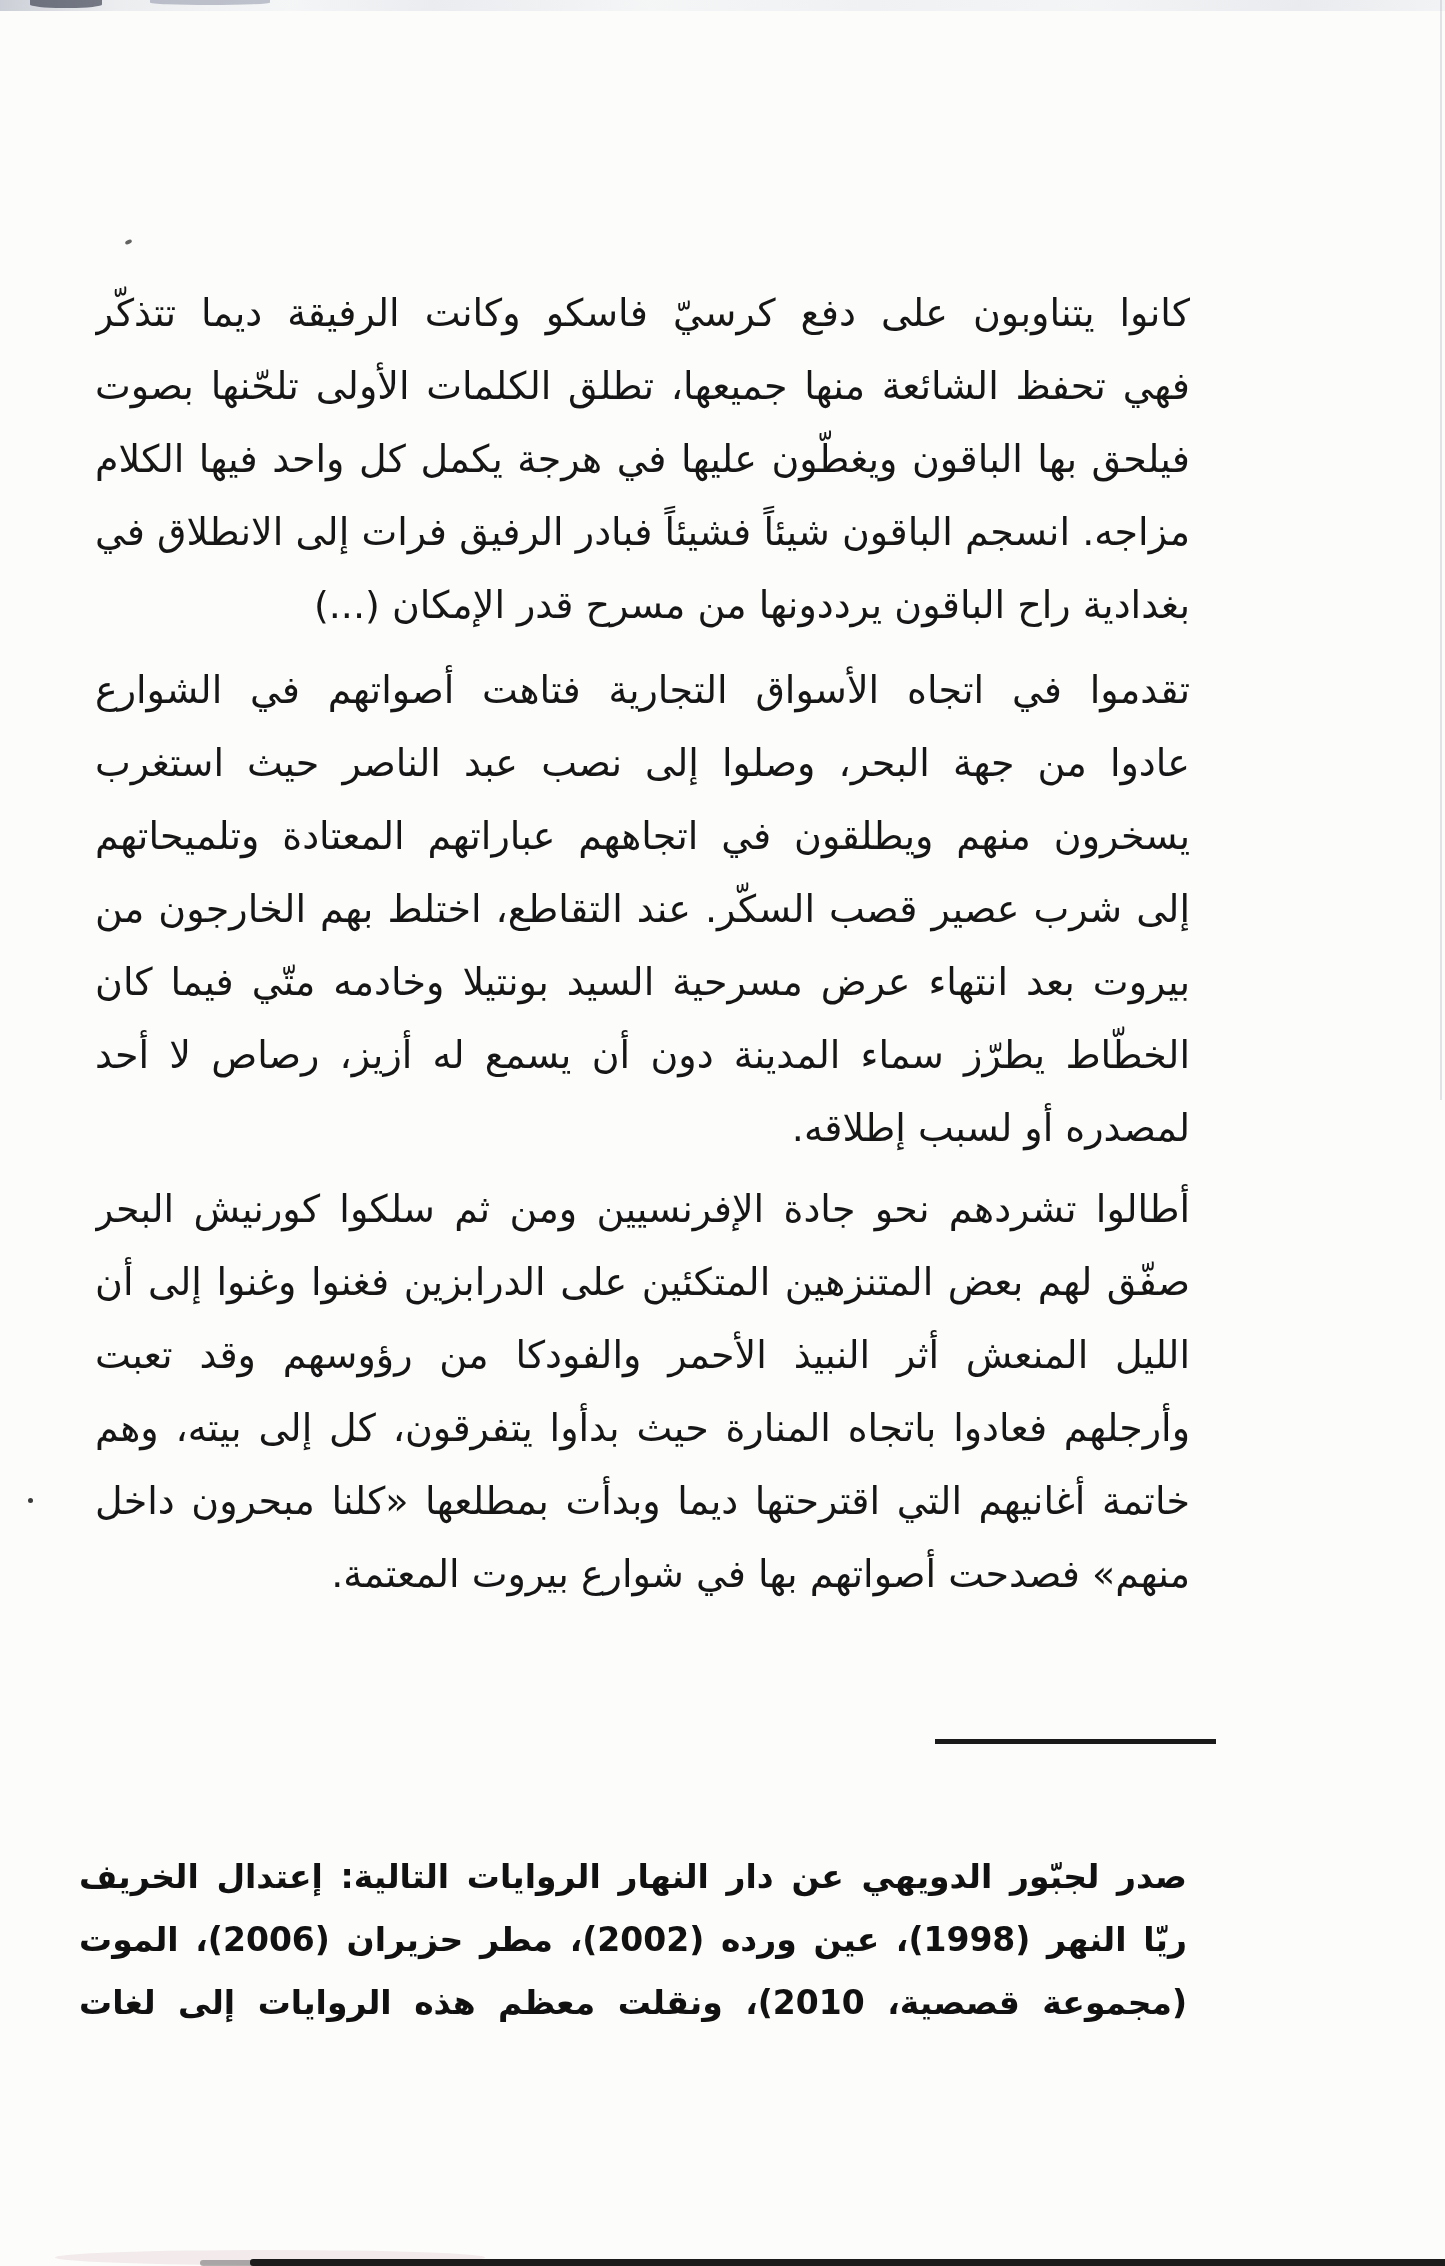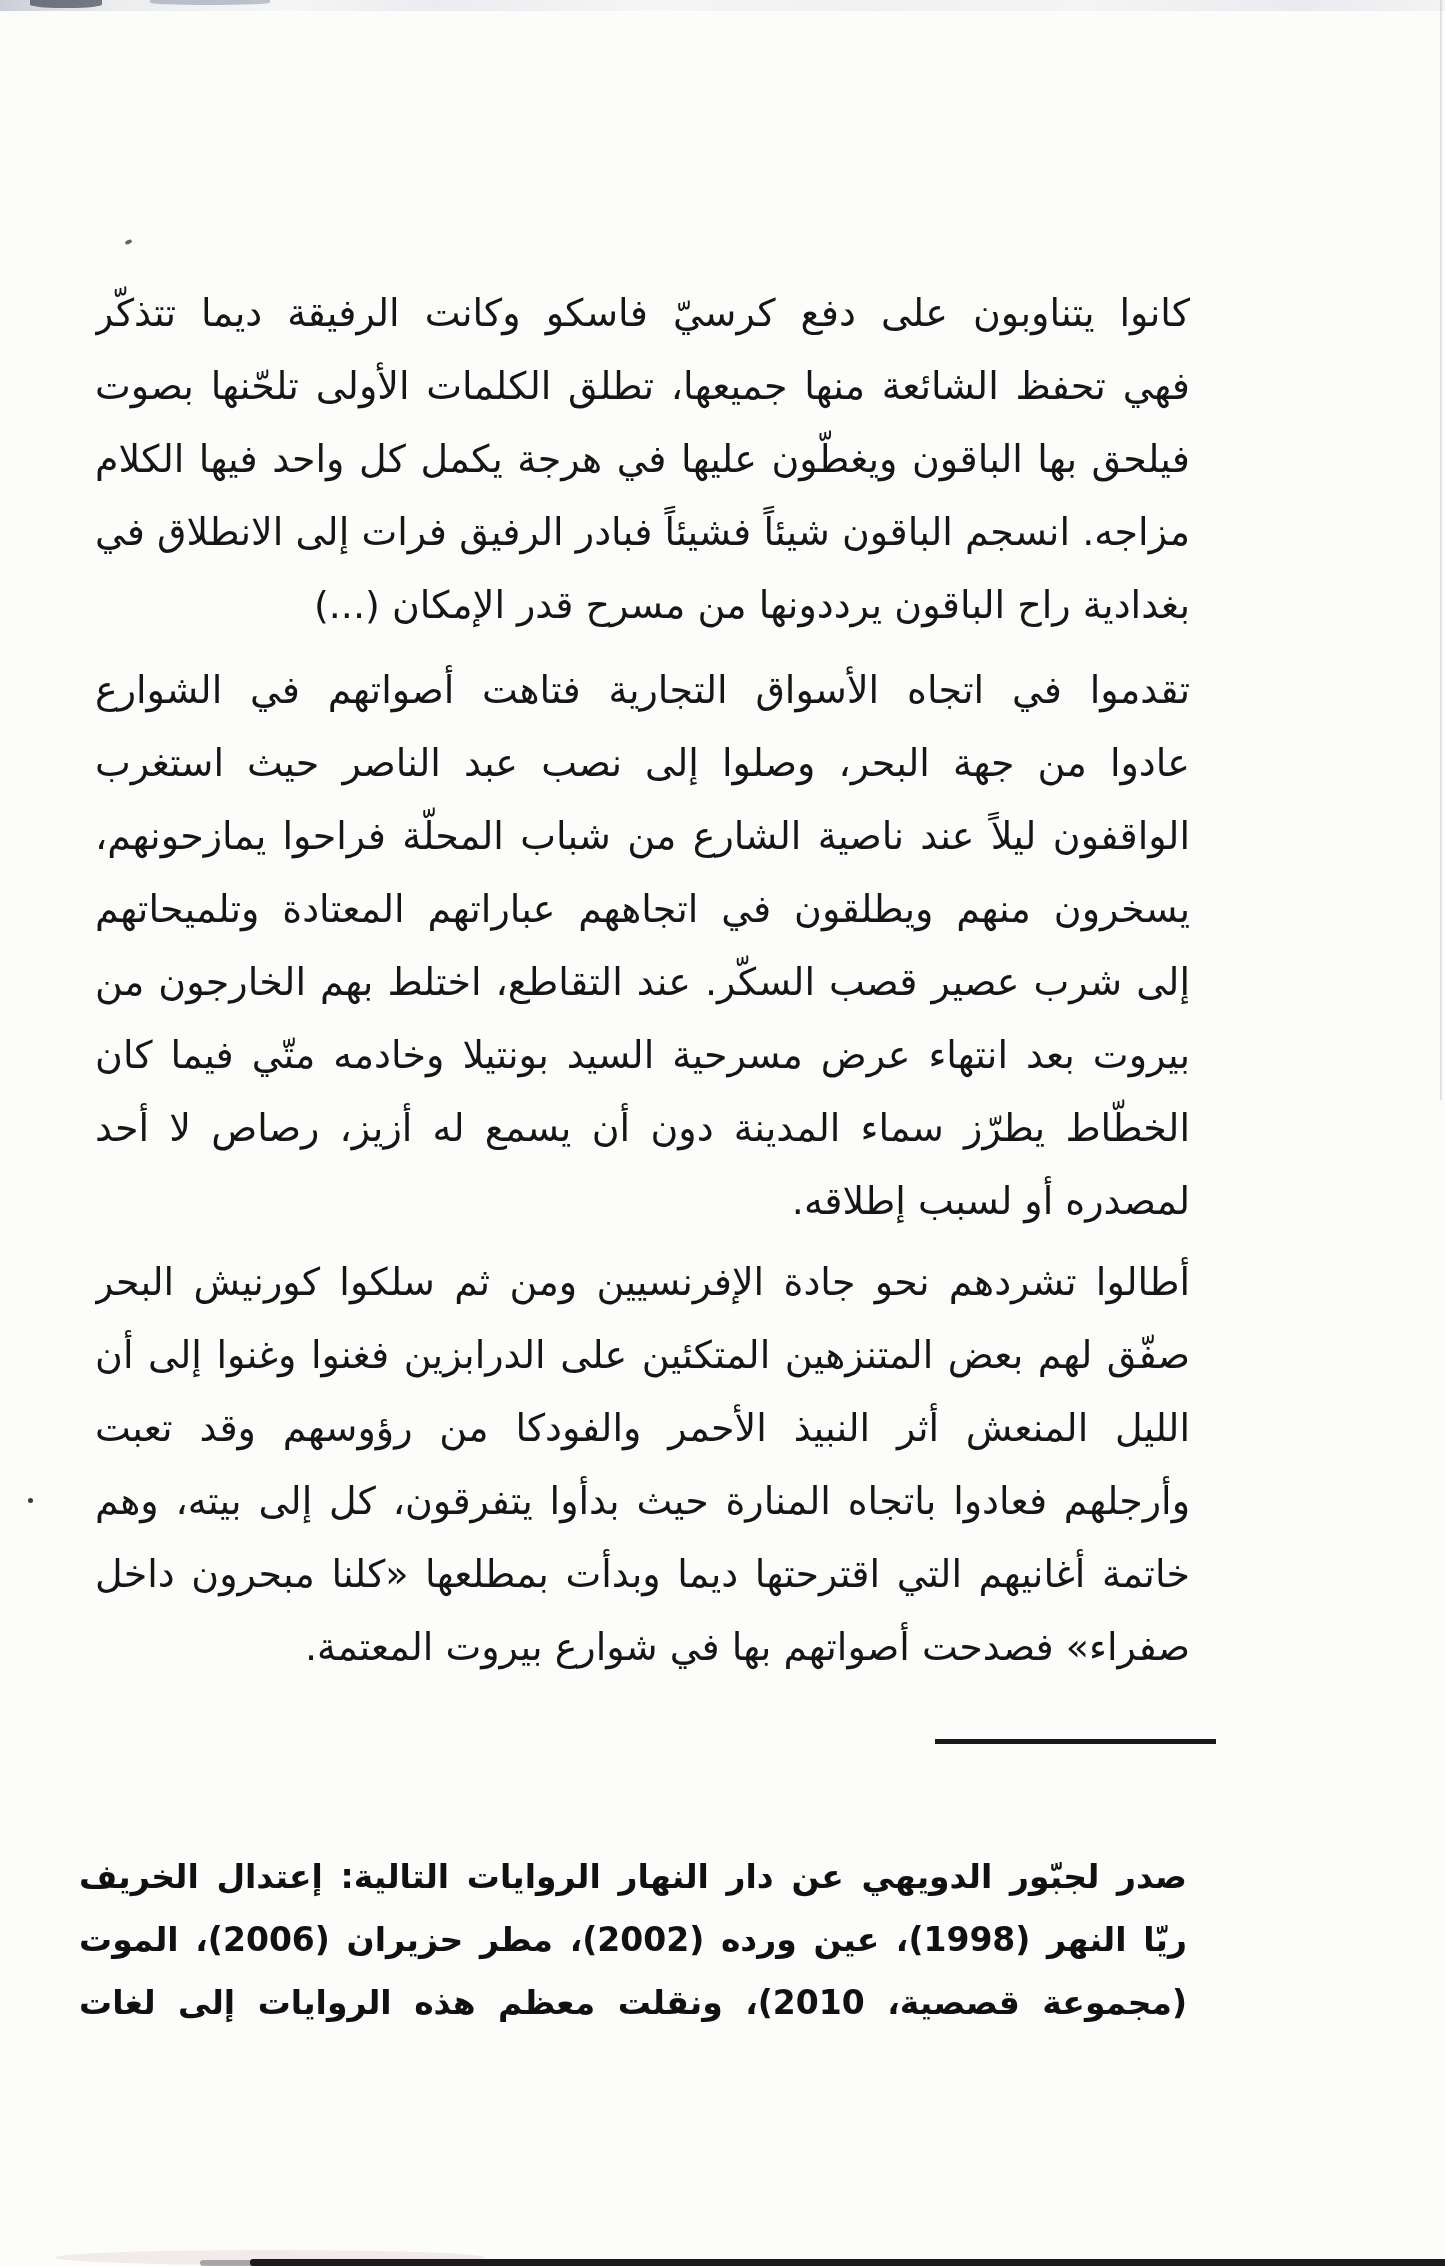--- a/index.html
+++ b/index.html
@@ -126,34 +126,33 @@
         <div class="line">فهي تحفظ الشائعة منها جميعها، تطلق الكلمات الأولى تلحّنها بصوت تقريبي</div>
         <div class="line">فيلحق بها الباقون ويغطّون عليها في هرجة يكمل كل واحد فيها الكلام على</div>
         <div class="line">مزاجه. انسجم الباقون شيئاً فشيئاً فبادر الرفيق فرات إلى الانطلاق في أغنية</div>
         <div class="line para-end">بغدادية راح الباقون يرددونها من مسرح قدر الإمكان (...)</div>
       </div>
       <div class="para">
         <div class="line">تقدموا في اتجاه الأسواق التجارية فتاهت أصواتهم في الشوارع المقفلة ليلاً.</div>
       </div>
       <div class="para">
         <div class="line">عادوا من جهة البحر، وصلوا إلى نصب عبد الناصر حيث استغرب موكبَهم</div>
-        <div class="line">الواقفون ليلاً عند ناصية الشارع من شباب المحلّة فراحوا يمازحونهم،</div>
         <div class="line">يسخرون منهم ويطلقون في اتجاههم عباراتهم المعتادة وتلميحاتهم ويدعونهم</div>
         <div class="line">إلى شرب عصير قصب السكّر. عند التقاطع، اختلط بهم الخارجون من مسرح</div>
         <div class="line">بيروت بعد انتهاء عرض مسرحية السيد بونتيلا وخادمه متّي فيما كان الرصاص</div>
         <div class="line">الخطّاط يطرّز سماء المدينة دون أن يسمع له أزيز، رصاص لا أحد يسأل أو يأبه</div>
         <div class="line para-end">لمصدره أو لسبب إطلاقه.</div>
       </div>
       <div class="para">
         <div class="line">أطالوا تشردهم نحو جادة الإفرنسيين ومن ثم سلكوا كورنيش البحر حيث</div>
         <div class="line">صفّق لهم بعض المتنزهين المتكئين على الدرابزين فغنوا وغنوا إلى أن أزال هواء</div>
         <div class="line">الليل المنعش أثر النبيذ الأحمر والفودكا من رؤوسهم وقد تعبت أصواتهم</div>
         <div class="line">وأرجلهم فعادوا باتجاه المنارة حيث بدأوا يتفرقون، كل إلى بيته، وهم ينشدون</div>
         <div class="line">خاتمة أغانيهم التي اقترحتها ديما وبدأت بمطلعها «كلنا مبحرون داخل غواصة</div>
-        <div class="line para-end">صفراء» فصدحت أصواتهم بها في شوارع بيروت المعتمة.</div>
+        <div class="line para-end">منهم» فصدحت أصواتهم بها في شوارع بيروت المعتمة.</div>
       </div>
     </div>
 
   <div class="footnote-sep"></div>
 
   <div class="footnote" id="footnote">
       <div class="line">صدر لجبّور الدويهي عن دار النهار الروايات التالية: إعتدال الخريف (1995)،</div>
       <div class="line">ريّا النهر (1998)، عين ورده (2002)، مطر حزيران (2006)، الموت بين الأهل نعاس</div>
       <div class="line">(مجموعة قصصية، 2010)، ونقلت معظم هذه الروايات إلى لغات أوروبية عديدة.</div>
     </div>

